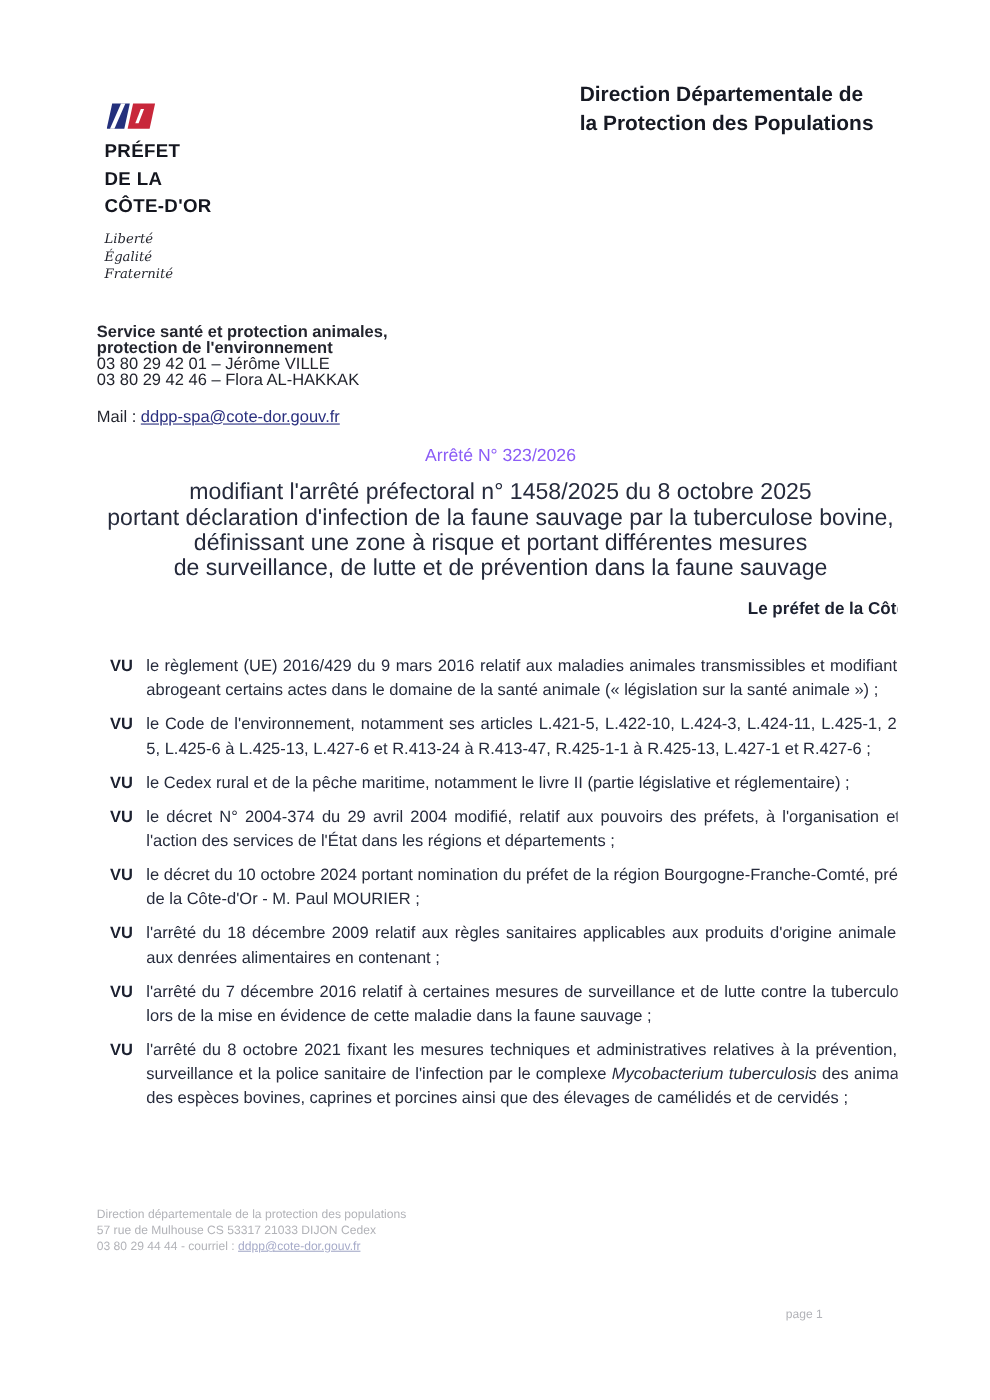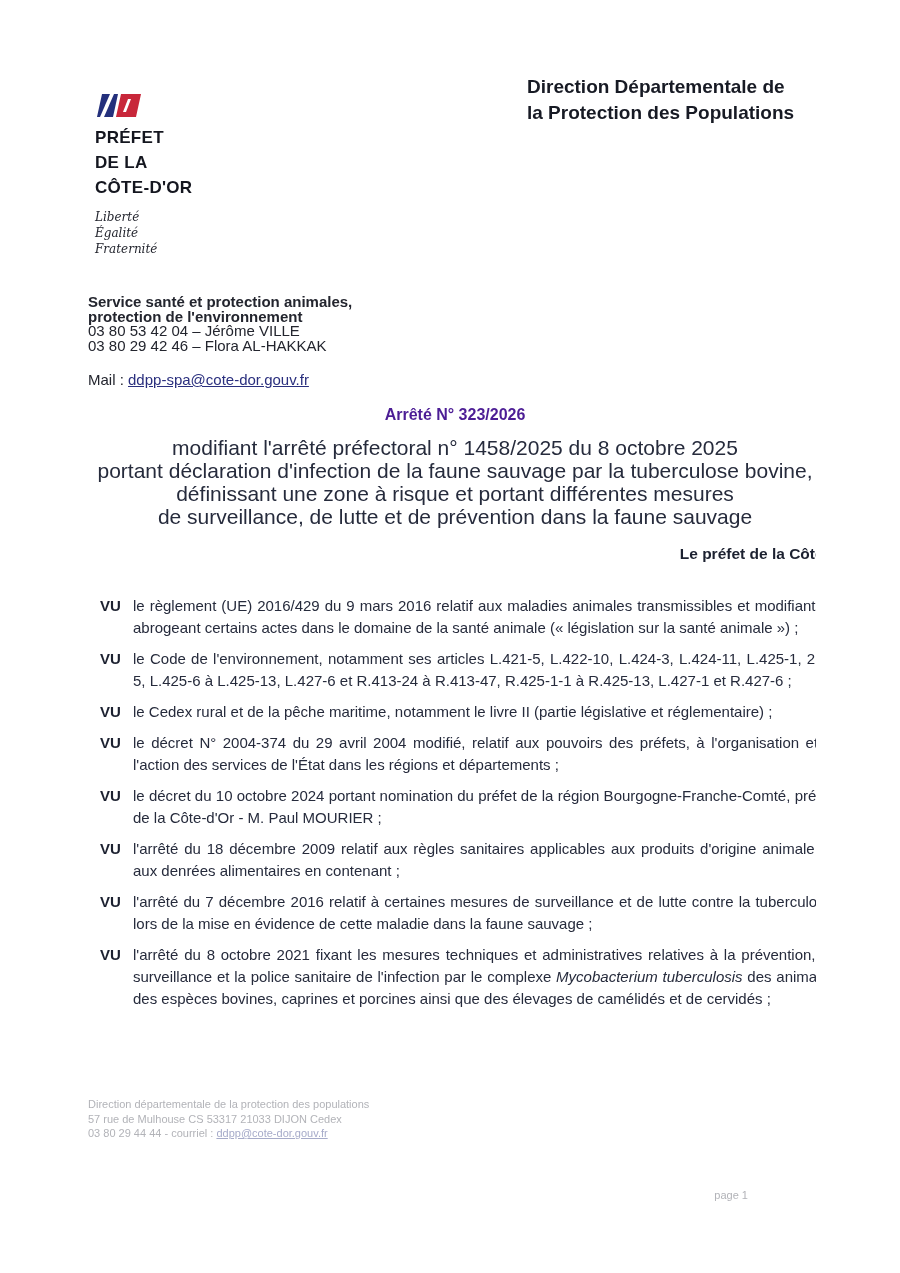--- a/index.html
+++ b/index.html
@@ -72,24 +72,24 @@
   
   .title-block {
     position: absolute;
     left: 50px;
     width: 810px;
     top: 406px;
     text-align: center;
     color: #262b3c;
   }
   .arrete-number {
-    font-weight: 700;
+    font-weight: 400;
     font-size: 16px;
     margin-bottom: 12px;
-    color: #4c1d95;
+    color: #8b5cf6;
   }
   .title-line { font-size: 21px; line-height: 23px; }
 
   .subtitle {
     position: absolute;
     left: 50px;
     width: 810px;
     top: 545px;
     text-align: right;
     font-weight: 700;
@@ -159,21 +159,21 @@
     <div class="motto">
       <div>Liberté</div>
       <div>Égalité</div>
       <div>Fraternité</div>
     </div>
   </div>
 
   <div class="service-block">
     <div class="bold">Service santé et protection animales,</div>
     <div class="bold">protection de l'environnement</div>
-    <div>03 80 53 42 04 – Jérôme VILLE</div>
+    <div>03 80 29 42 01 – Jérôme VILLE</div>
     <div>03 80 29 42 46 – Flora AL-HAKKAK</div>
     <div class="mail-line">
       <span>Mail : </span><a href="#" class="doc-link">ddpp-spa@cote-dor.gouv.fr</a>
     </div>
   </div>
 
   <div class="title-block">
     <div class="arrete-number">Arrêté N° 323/2026</div>
     <div class="title-line">modifiant l'arrêté préfectoral n° 1458/2025 du 8 octobre 2025</div>
     <div class="title-line">portant déclaration d'infection de la faune sauvage par la tuberculose bovine,</div>

